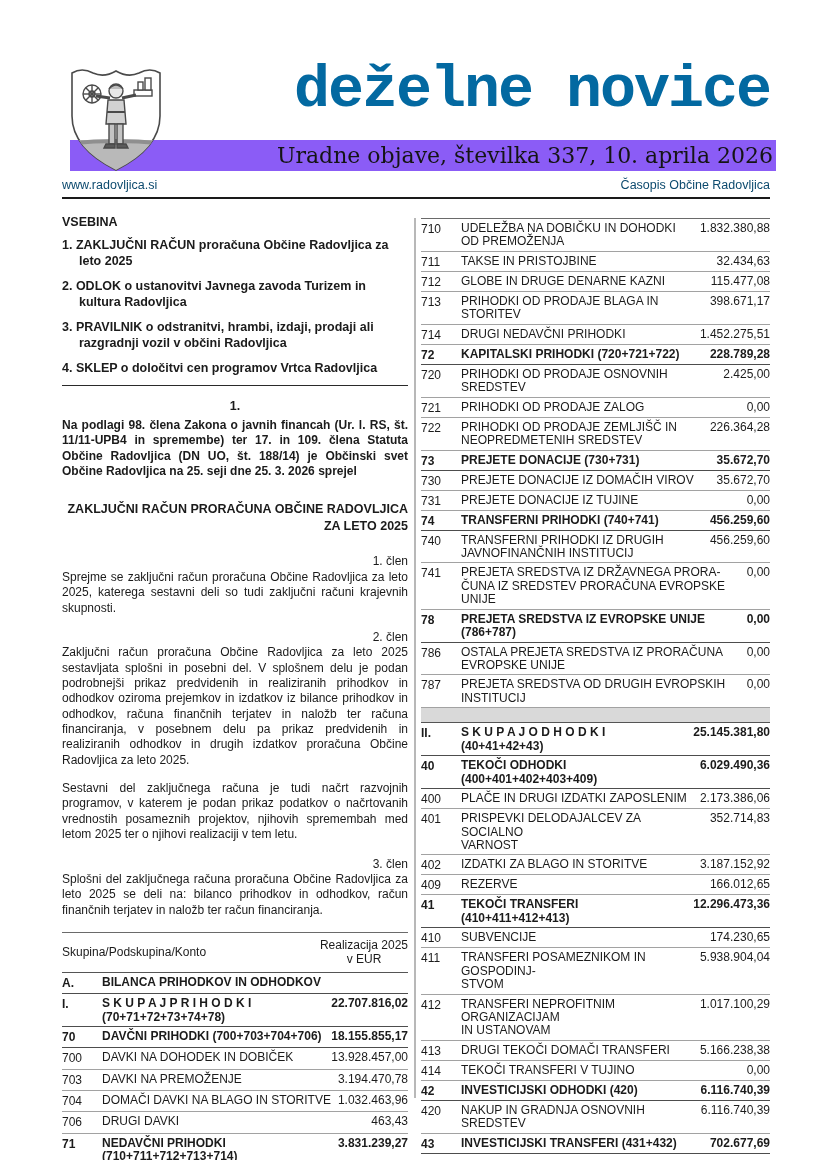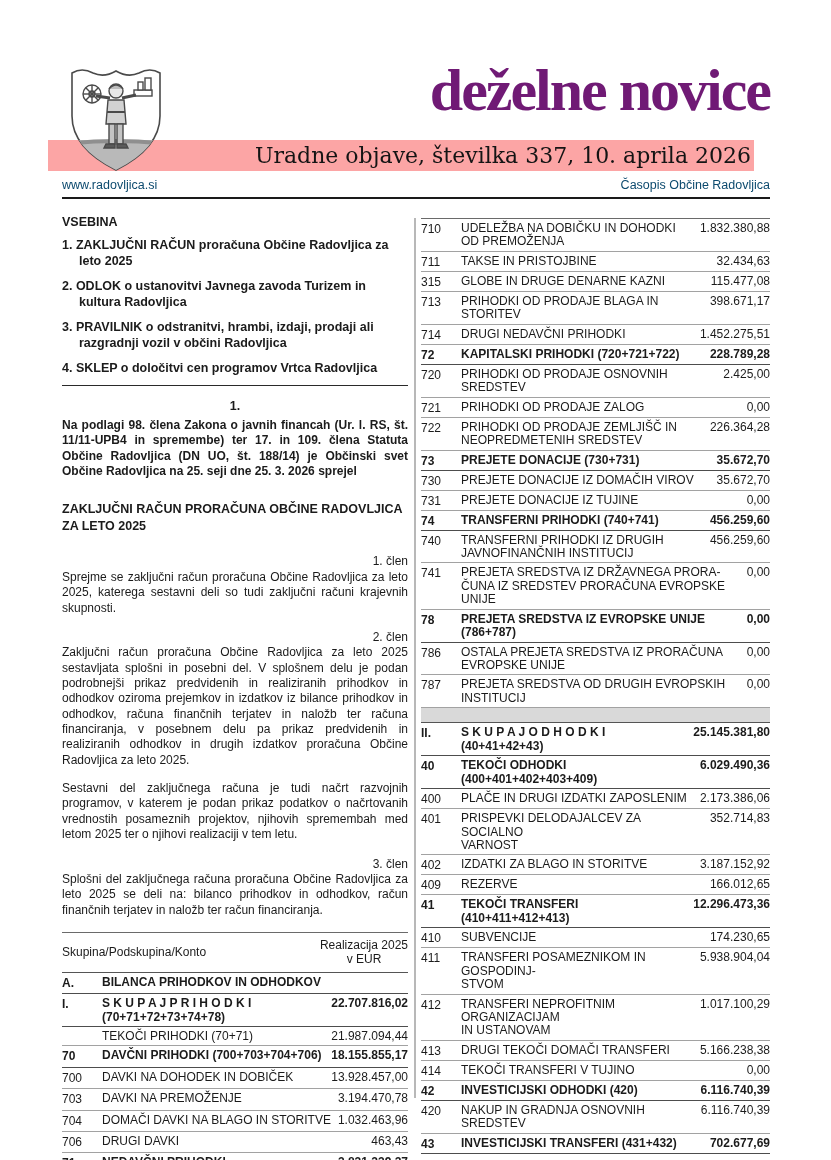--- a/index.html
+++ b/index.html
@@ -1,41 +1,41 @@
 <!DOCTYPE html>
 <html><head>
 <meta charset="utf-8">
 <style>
   * { margin:0; padding:0; box-sizing:border-box; }
   html,body { background:#fff; }
   body { font-family:"Liberation Sans", sans-serif; color:#1b1b1b; }
   .page { position:relative; width:831px; height:1160px; background:#fff; overflow:hidden; }
 
   
-  .band { position:absolute; left:48px; top:140px; width:706px; height:31px; background:#fca5a5; }
+  .band { position:absolute; left:70px; top:140px; width:706px; height:31px; background:#8b5cf6; }
   .subtitle { position:absolute; right:3px; top:0; line-height:31px; font-family:"DejaVu Serif", serif; font-size:22px; color:#141414; white-space:nowrap; }
-  .masthead { position:absolute; top:60px; right:61px; font-family:Liberation Serif, serif; font-weight:bold; font-size:60px; letter-spacing:-2px; color:#701a75; line-height:1; }
+  .masthead { position:absolute; top:60px; right:61px; font-family:Liberation Mono, monospace; font-weight:bold; font-size:60px; letter-spacing:-2px; color:#0369a1; line-height:1; }
   .logo { position:absolute; left:64px; top:64px; width:104px; height:110px; }
   .meta { position:absolute; left:62px; top:178px; width:708px; display:flex; justify-content:space-between; font-size:12.5px; color:#0c4a6e; }
   .header-rule { position:absolute; left:62px; top:197px; width:708px; height:2px; background:#1a1a1a; }
 
   
   .col-left  { position:absolute; left:62px;  top:214px; width:346px; font-size:12px; line-height:1.28; }
   .col-right { position:absolute; left:421px; top:218px; width:349px; }
   .col-divider { position:absolute; left:414px; top:218px; width:2px; height:880px; background:#b8b8b8; }
 
   
   .toc-heading { font-weight:bold; font-size:12.5px; margin-bottom:7px; }
   .toc-item { font-weight:bold; font-size:12.5px; padding-left:17px; text-indent:-17px; margin-bottom:9px; }
   .toc-rule { border:0; border-top:1.5px solid #2a2a2a; margin:4px 0 12px 0; }
 
   
   .ordinal { text-align:center; font-weight:bold; font-size:12.5px; margin-bottom:4px; }
   .para { text-align:justify; margin-bottom:0;font-weight:bold; }
-  .article-title { text-align:left; font-weight:bold; font-size:12.5px; margin-top:22px; margin-bottom:20px; line-height:1.32; }
+  .article-title { text-align:right; font-weight:bold; font-size:12.5px; margin-top:22px; margin-bottom:20px; line-height:1.32; }
   .clause-label { text-align:right; margin-top:14px; }
   .clause p { text-align:justify; margin-bottom:13px; }
 
   
   .fin-table { width:100%; font-size:12px; }
   .lt-header { display:flex; justify-content:space-between; align-items:center;
                border-top:1.5px solid #6a6a6a; border-bottom:1.5px solid #555;
                padding:5px 0; margin-top:14px; }
   .lt-valhead { text-align:center; line-height:1.2; }
   .t-row { display:grid; grid-template-columns:34px 1fr auto; column-gap:6px;
@@ -143,25 +143,20 @@
             <span class="t-code">A.</span>
             <span class="t-label">BILANCA PRIHODKOV IN ODHODKOV</span>
             <span class="t-value"></span>
           </div>
           <div class="t-row bold">
             <span class="t-code">I.</span>
             <span class="t-label">S K U P A J   P R I H O D K I
 (70+71+72+73+74+78)</span>
             <span class="t-value">22.707.816,02</span>
           </div>
-          <div class="t-row">
-            <span class="t-code"></span>
-            <span class="t-label">TEKOČI PRIHODKI (70+71)</span>
-            <span class="t-value">21.987.094,44</span>
-          </div>
           <div class="t-row bold">
             <span class="t-code">70</span>
             <span class="t-label">DAVČNI PRIHODKI (700+703+704+706)</span>
             <span class="t-value">18.155.855,17</span>
           </div>
           <div class="t-row">
             <span class="t-code">700</span>
             <span class="t-label">DAVKI NA DOHODEK IN DOBIČEK</span>
             <span class="t-value">13.928.457,00</span>
           </div>
@@ -198,21 +193,21 @@
             <span class="t-label">UDELEŽBA NA DOBIČKU IN DOHODKI
 OD PREMOŽENJA</span>
             <span class="t-value">1.832.380,88</span>
           </div>
           <div class="t-row">
             <span class="t-code">711</span>
             <span class="t-label">TAKSE IN PRISTOJBINE</span>
             <span class="t-value">32.434,63</span>
           </div>
           <div class="t-row">
-            <span class="t-code">315</span>
+            <span class="t-code">712</span>
             <span class="t-label">GLOBE IN DRUGE DENARNE KAZNI</span>
             <span class="t-value">115.477,08</span>
           </div>
           <div class="t-row">
             <span class="t-code">713</span>
             <span class="t-label">PRIHODKI OD PRODAJE BLAGA IN STORITEV</span>
             <span class="t-value">398.671,17</span>
           </div>
           <div class="t-row">
             <span class="t-code">714</span>

